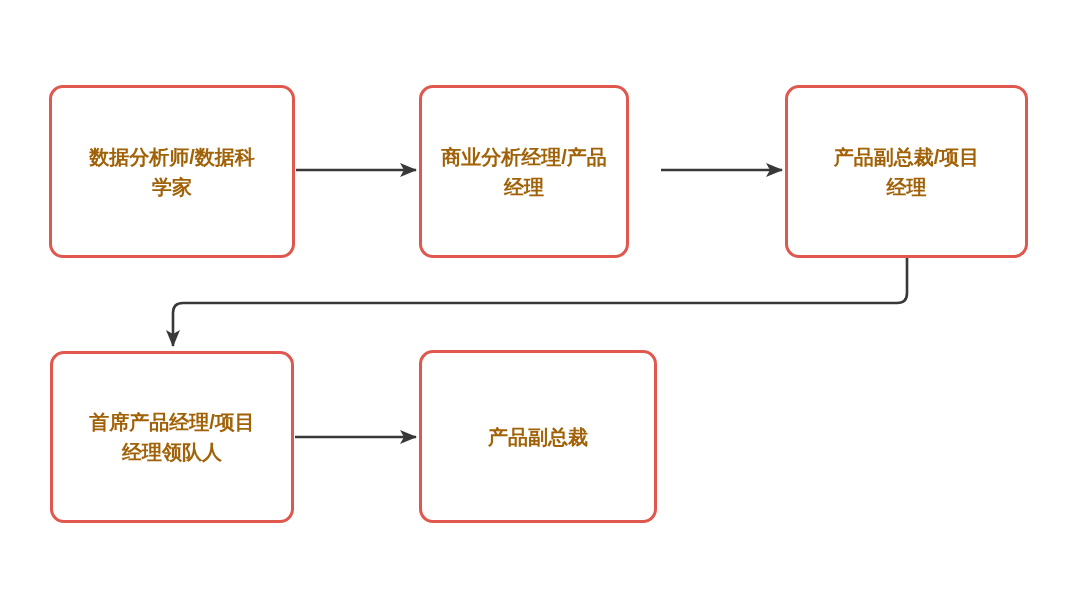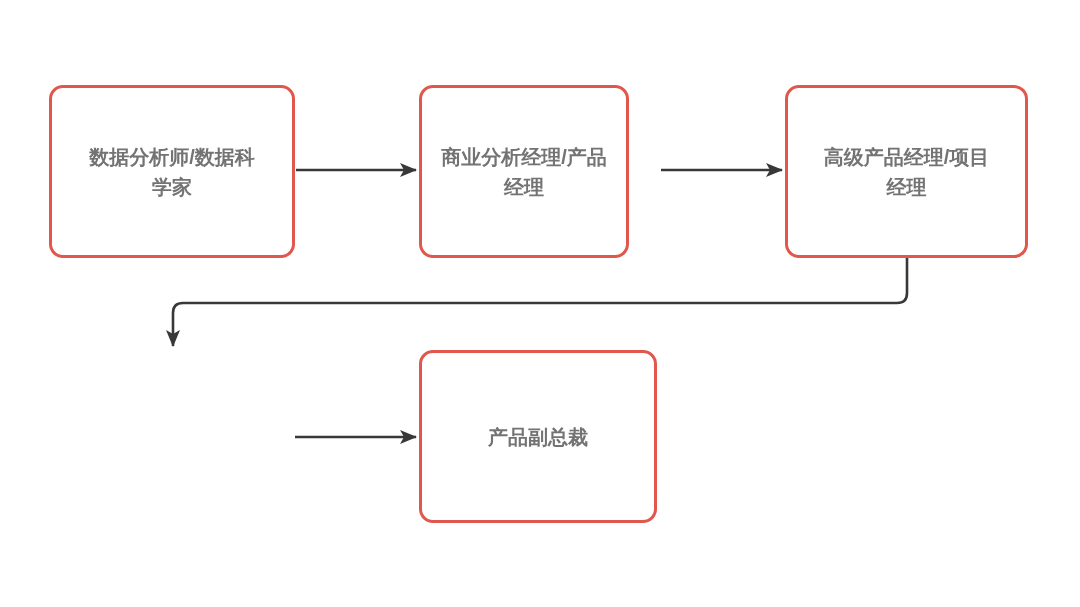--- a/index.html
+++ b/index.html
@@ -22,21 +22,21 @@
     border: 3px solid #e0574d;
     border-radius: 14px;
     display: flex;
     align-items: center;
     justify-content: center;
     text-align: center;
     padding: 0 16px;
     font-weight: bold;
     font-size: 20px;
     line-height: 1.5;
-    color: #737373;
+    color: #a16207;
     white-space: pre-line;
     z-index: 2;
   }
   #edges {
     position: absolute;
     left: 0;
     top: 0;
     z-index: 1;
     pointer-events: none;
   }
@@ -71,22 +71,26 @@
     <span>数据分析师/数据科
 学家</span>
   </div>
 
   <div class="node" style="left:419px; top:85px;  width:210px; height:173px;">
     <span>商业分析经理/产品
 经理</span>
   </div>
 
   <div class="node" style="left:785px; top:85px;  width:243px; height:173px;">
-    <span>高级产品经理/项目
+    <span>产品副总裁/项目
 经理</span>
   </div>
 
+  <div class="node" style="left:50px;  top:351px; width:244px; height:172px;">
+    <span>首席产品经理/项目
+经理领队人</span>
+  </div>
 
   <div class="node" style="left:419px; top:350px; width:238px; height:173px;">
     <span>产品副总裁</span>
   </div>
 
 </div>
 
 </body></html>

